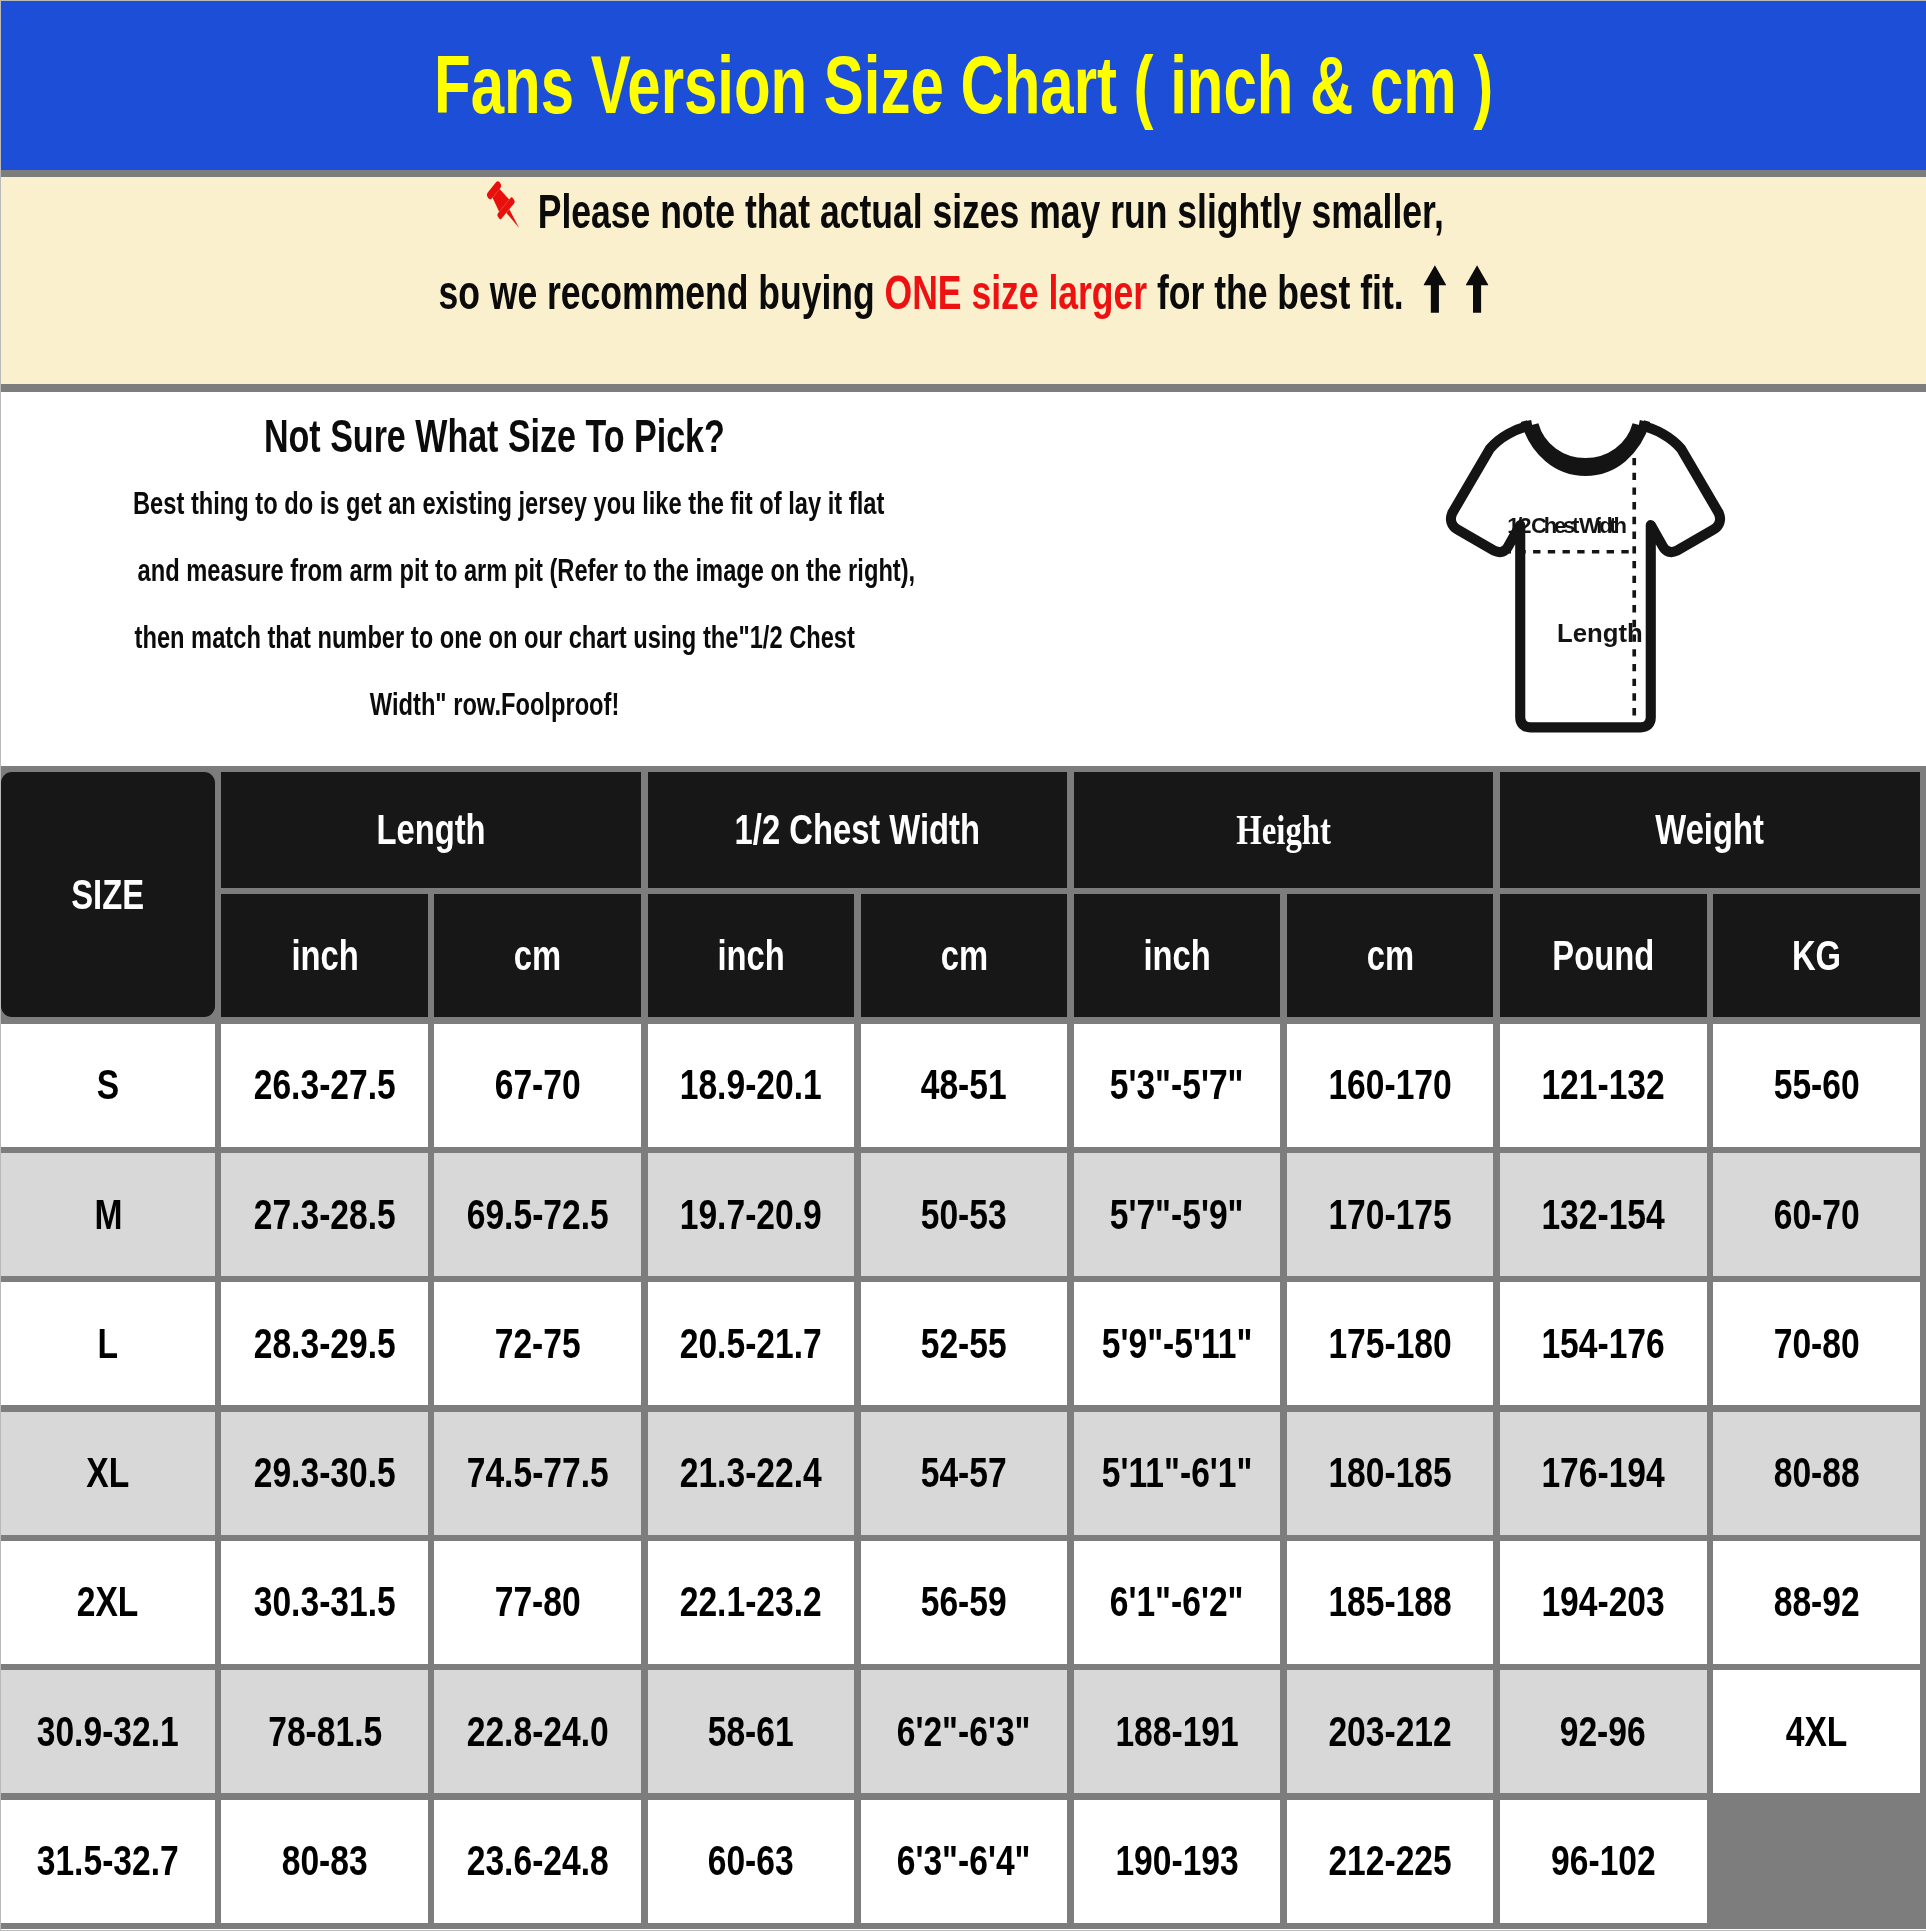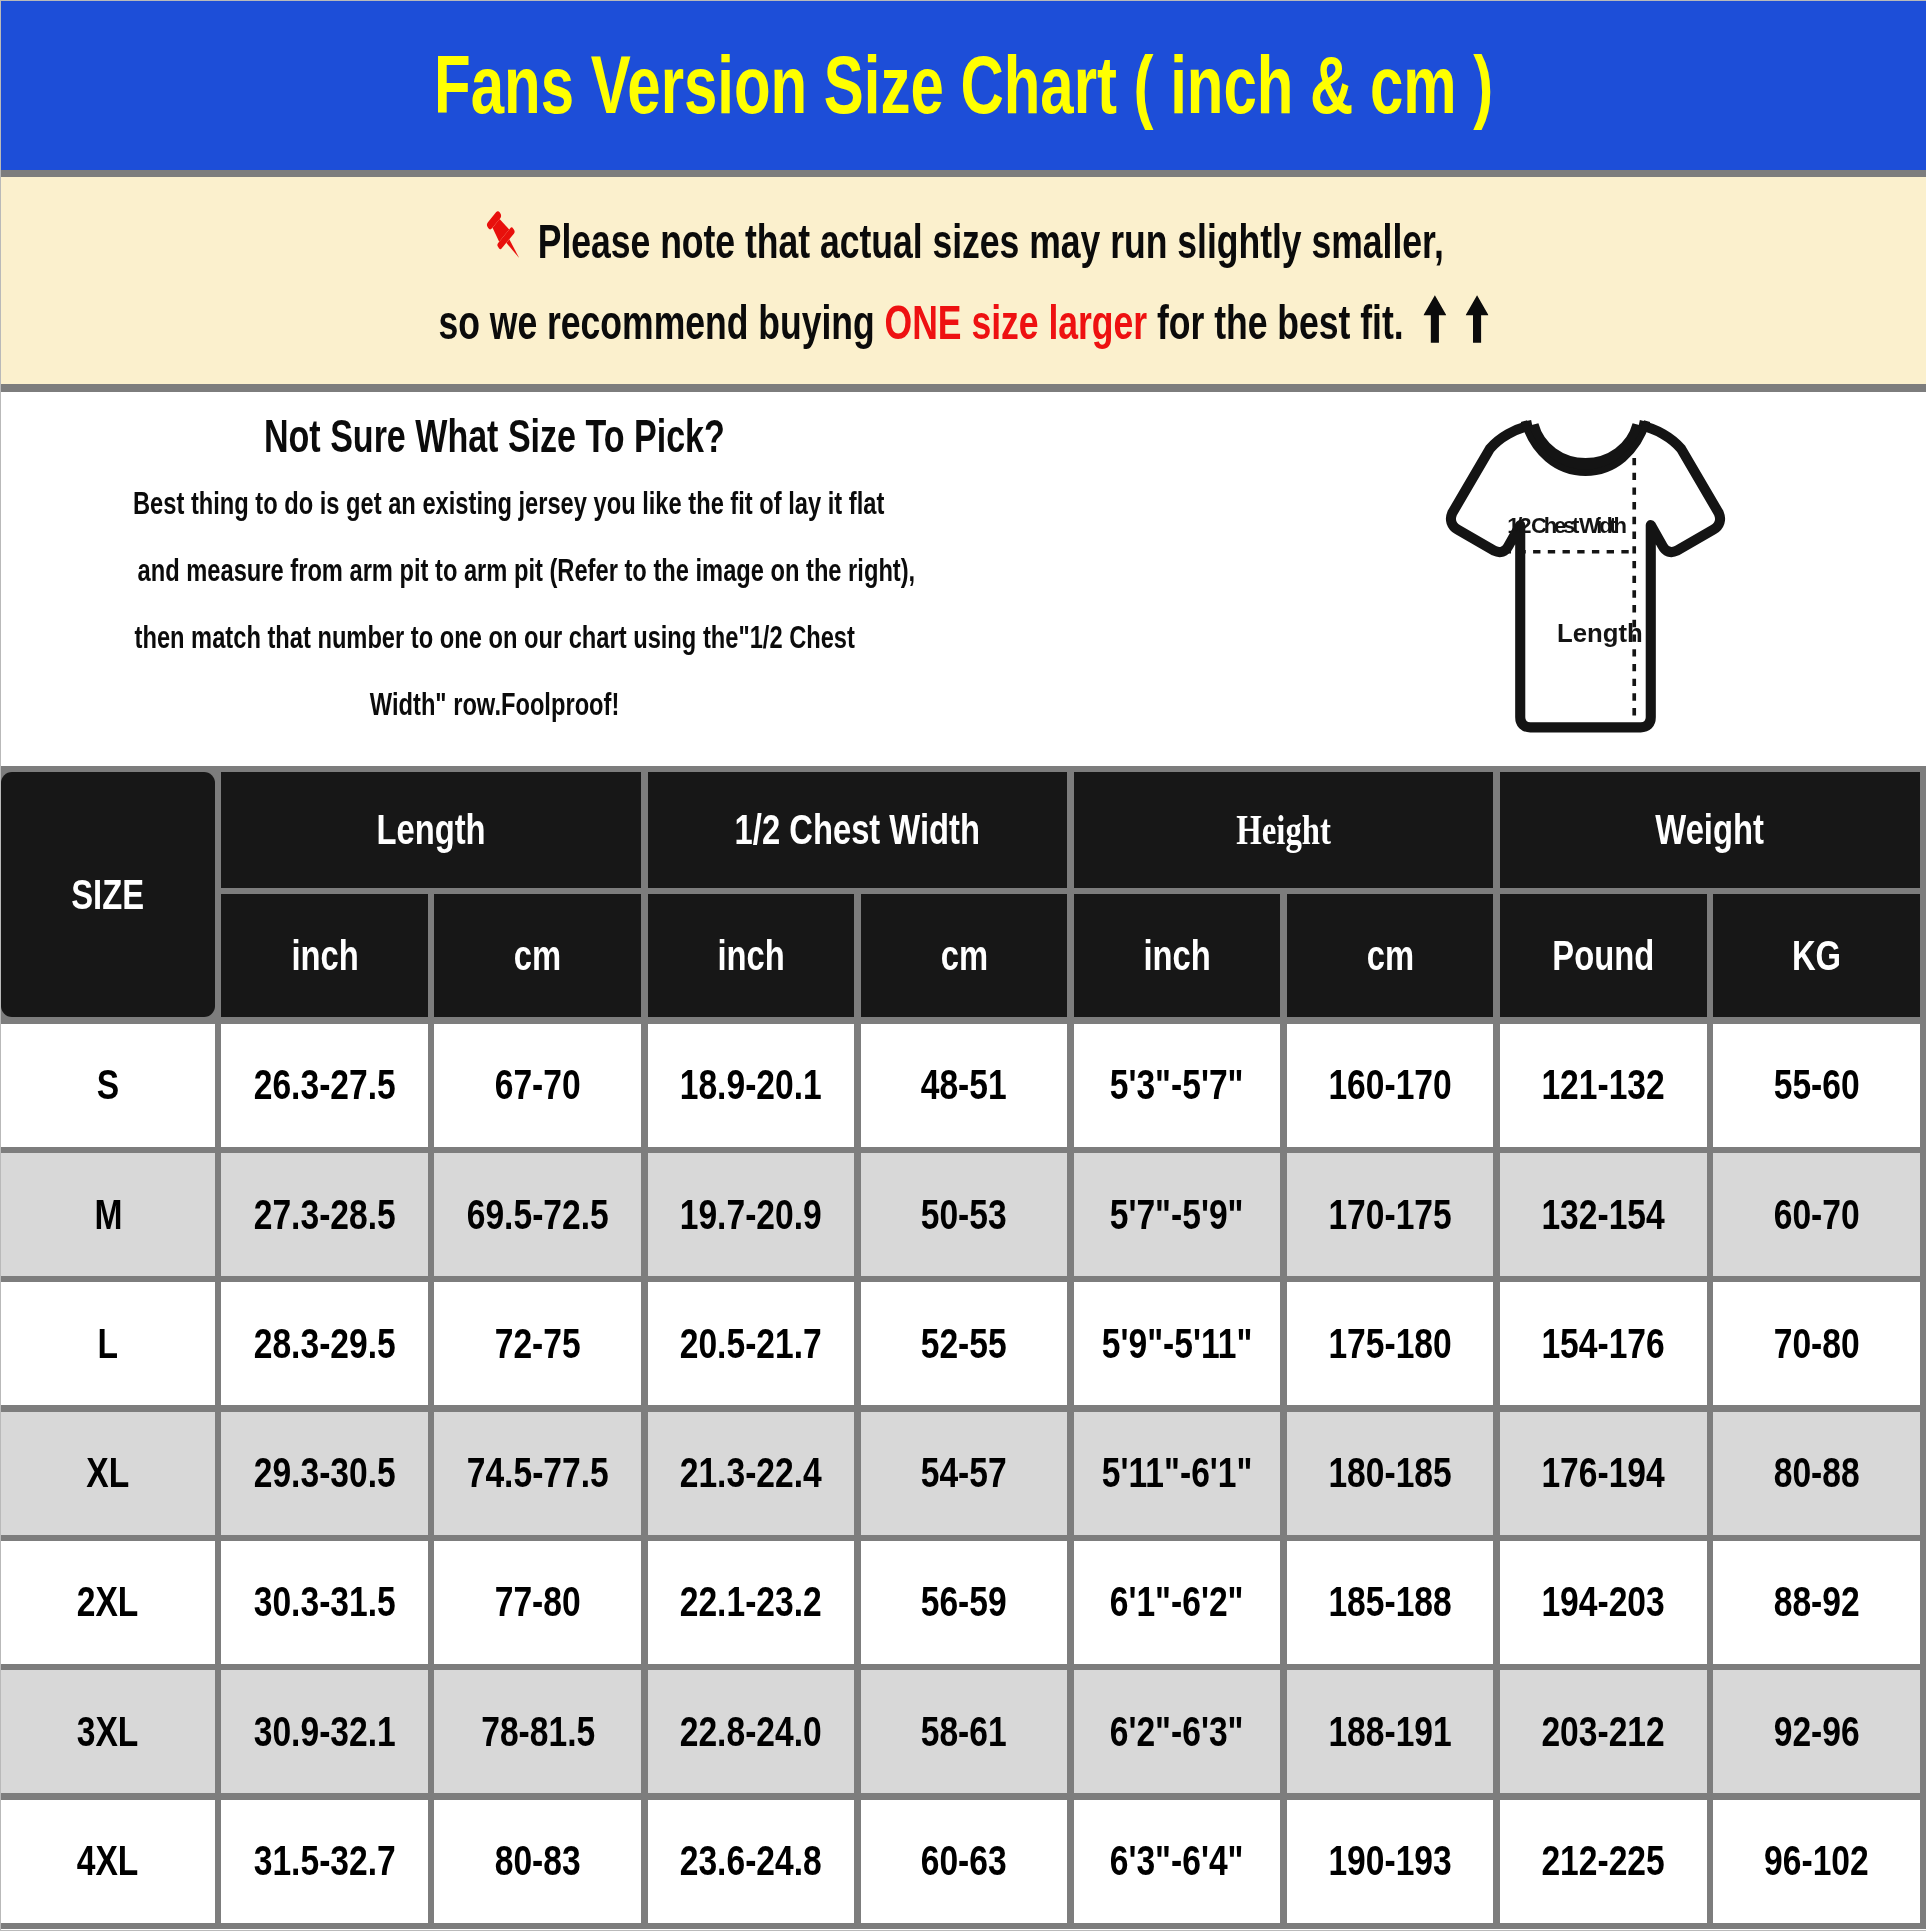--- a/index.html
+++ b/index.html
@@ -25,21 +25,21 @@
     color:#ffff00;font-size:81px;letter-spacing:0px;
     transform:scaleX(0.74);transform-origin:center center;white-space:nowrap;
   }
 
   .hsep{height:7.3px;background:#7d7d7d;}
   .hsep.thin{height:6.4px;}
 
   
   .notice{
     height:207px;background:#fbf0cd;
-    display:flex;flex-direction:column;align-items:center;justify-content:center;
+    display:flex;flex-direction:column;align-items:center;justify-content:flex-start;
     gap:13px;
   }
   .notice-line{font-size:48px;line-height:55px;white-space:nowrap;}
   .notice-line .red{color:#ee1111;}
   .pin-icon{display:inline-block;vertical-align:-13px;margin-right:1.8px;}
   .arrow-icon{display:inline-block;vertical-align:-3.7px;margin-left:13px;}
 
   
   .guide{position:relative;height:374px;background:#ffffff;}
   .guide-text{
@@ -323,23 +323,20 @@
       <div class="cell data-cell">
         <span class="cond">185-188</span>
       </div>
       <div class="cell data-cell">
         <span class="cond">194-203</span>
       </div>
       <div class="cell data-cell">
         <span class="cond">88-92</span>
       </div>
       <div class="cell data-cell shaded">
-        <span class="cond">3XL</span>
-      </div>
-      <div class="cell data-cell shaded">
         <span class="cond">30.9-32.1</span>
       </div>
       <div class="cell data-cell shaded">
         <span class="cond">78-81.5</span>
       </div>
       <div class="cell data-cell shaded">
         <span class="cond">22.8-24.0</span>
       </div>
       <div class="cell data-cell shaded">
         <span class="cond">58-61</span>

